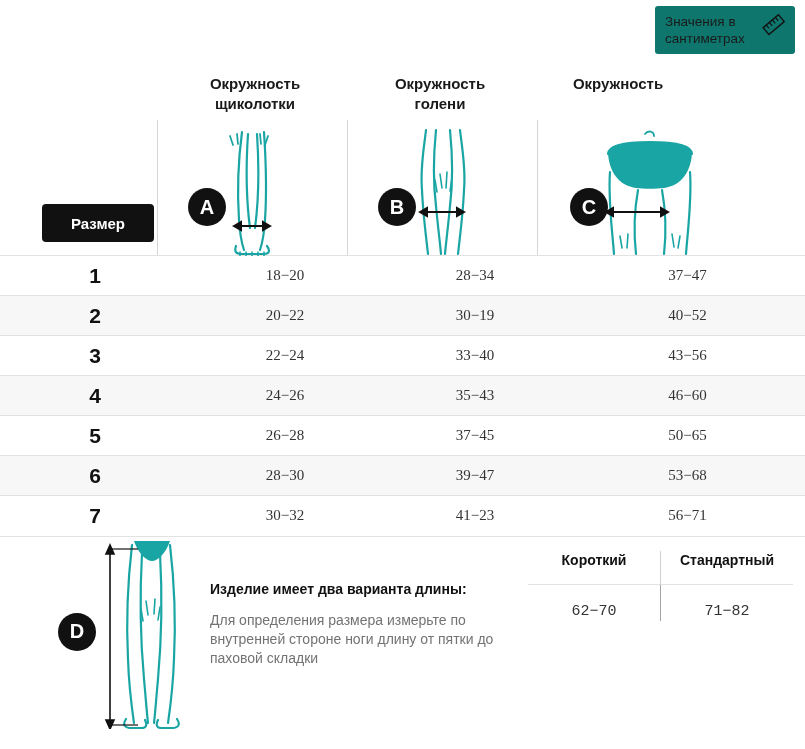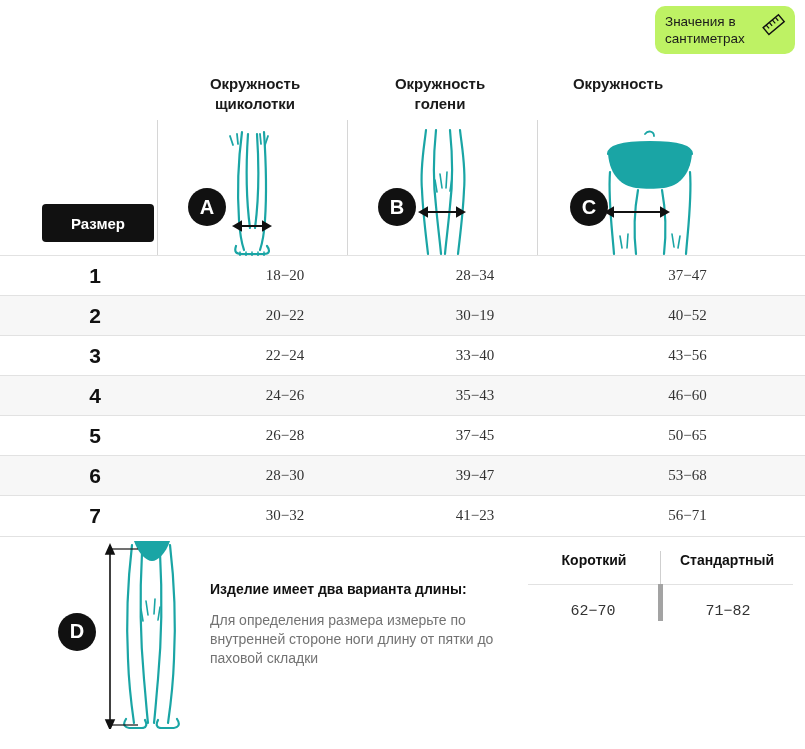--- a/index.html
+++ b/index.html
@@ -30,22 +30,22 @@
     font-weight: bold;
     letter-spacing: 0.2px;
     color: #111;
   }
   .unit-box {
     position: absolute;
     right: 10px;
     top: 6px;
     width: 140px;
     height: 48px;
-    background: #bef264;
-    border-radius: 10px;
+    background: #0f766e;
+    border-radius: 3px;
     padding: 7px 10px;
     font-size: 13.5px;
     line-height: 17px;
     color: #1a1a1a;
   }
   .unit-box .ruler-icon {
     position: absolute;
     right: 8px;
     top: 6px;
     width: 26px;
@@ -194,21 +194,21 @@
     text-align: center;
     border-right: 1px solid #cfcfcf;
   }
   .lentable th:last-child { border-right: none; }
   .lentable td {
     font-size: 15px;
     font-family: "Liberation Mono", monospace;
     color: #333;
     text-align: center;
     padding-top: 18px;
-    border-right: 5px solid #a3a3a3;
+    border-right: 1px solid #a3a3a3;
     border-top: 1px solid #e2e2e2;
   }
   .lentable td:last-child { border-right: none; }
 </style>
 </head>
 <body>
 
 <div class="header">
   <div class="unit-box">
     <div>Значения в</div>

